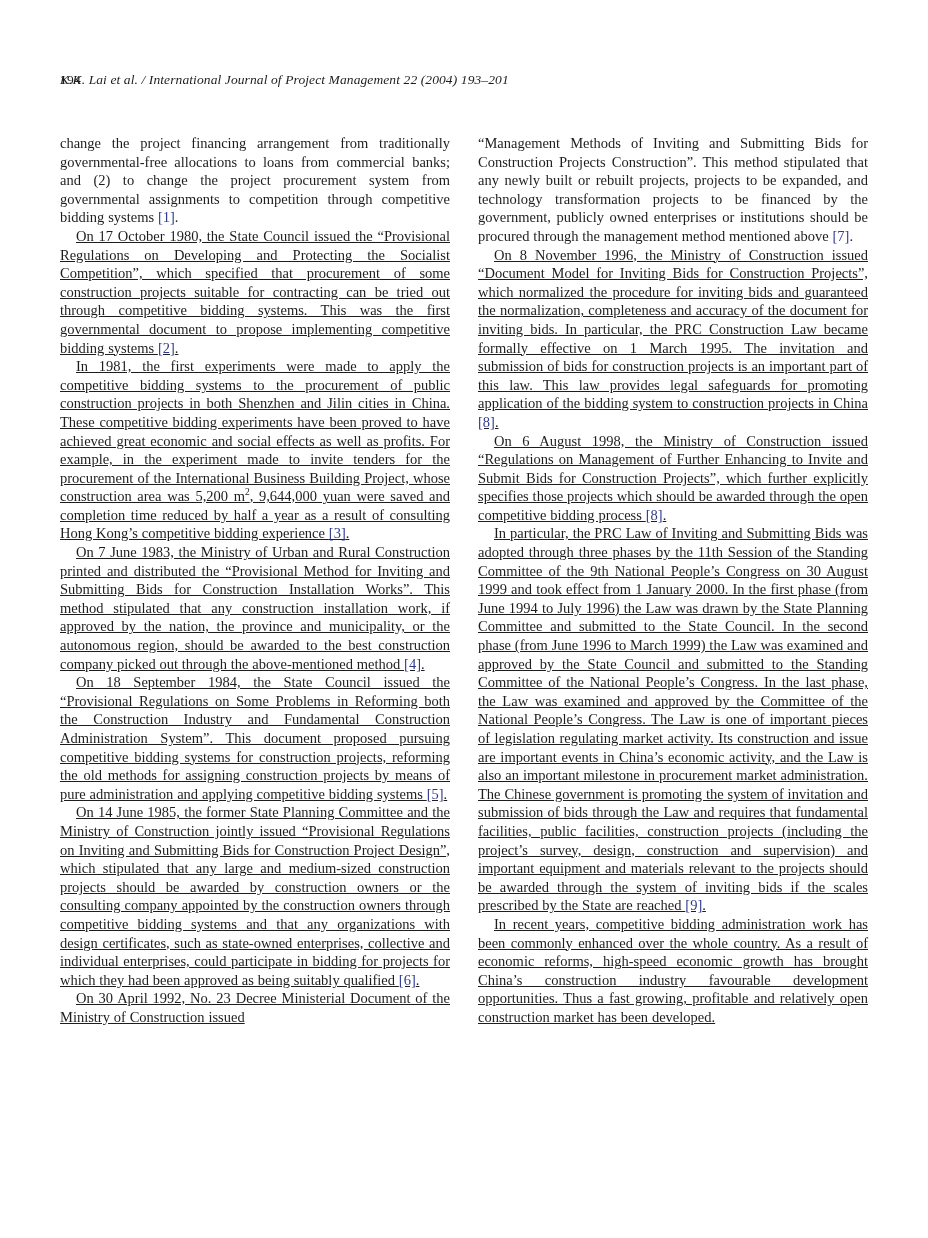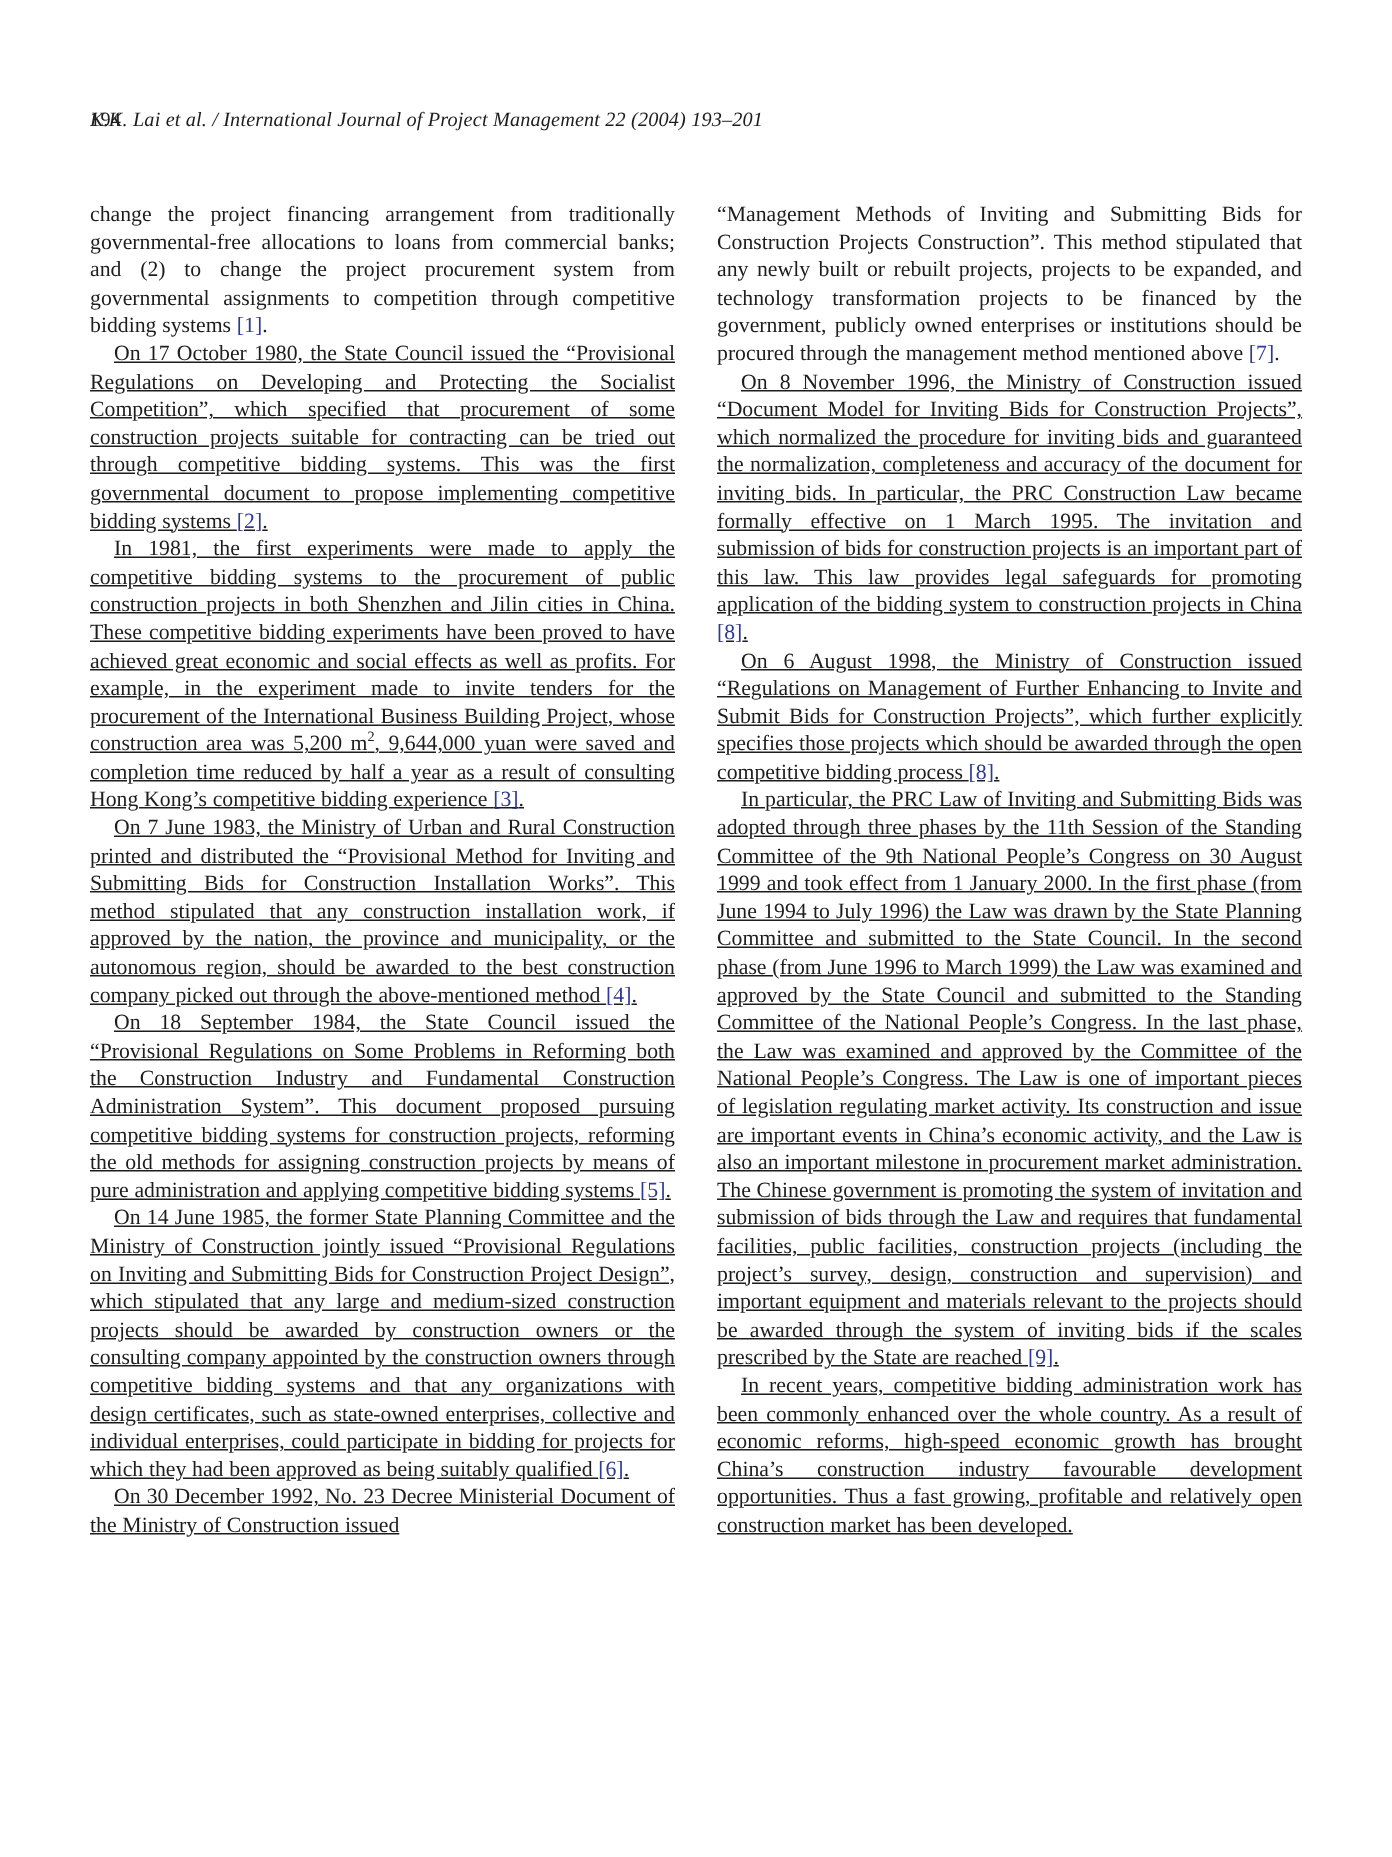--- a/index.html
+++ b/index.html
@@ -58,21 +58,21 @@
   </div>
 
   <div class="content">
     <div class="col">
         <p class="para">change the project financing arrangement from traditionally governmental-free allocations to loans from commercial banks; and (2) to change the project procurement system from governmental assignments to competition through competitive bidding systems <span class="cite">[1]</span>.</p>
         <p class="para indent">On 17 October 1980, the State Council issued the “Provisional Regulations on Developing and Protecting the Socialist Competition”, which specified that procurement of some construction projects suitable for contracting can be tried out through competitive bidding systems. This was the first governmental document to propose implementing competitive bidding systems <span class="cite">[2]</span>.</p>
         <p class="para indent">In 1981, the first experiments were made to apply the competitive bidding systems to the procurement of public construction projects in both Shenzhen and Jilin cities in China. These competitive bidding experiments have been proved to have achieved great economic and social effects as well as profits. For example, in the experiment made to invite tenders for the procurement of the International Business Building Project, whose construction area was 5,200 m<sup class="msup">2</sup>, 9,644,000 yuan were saved and completion time reduced by half a year as a result of consulting Hong Kong’s competitive bidding experience <span class="cite">[3]</span>.</p>
         <p class="para indent">On 7 June 1983, the Ministry of Urban and Rural Construction printed and distributed the “Provisional Method for Inviting and Submitting Bids for Construction Installation Works”. This method stipulated that any construction installation work, if approved by the nation, the province and municipality, or the autonomous region, should be awarded to the best construction company picked out through the above-mentioned method <span class="cite">[4]</span>.</p>
         <p class="para indent">On 18 September 1984, the State Council issued the “Provisional Regulations on Some Problems in Reforming both the Construction Industry and Fundamental Construction Administration System”. This document proposed pursuing competitive bidding systems for construction projects, reforming the old methods for assigning construction projects by means of pure administration and applying competitive bidding systems <span class="cite">[5]</span>.</p>
         <p class="para indent">On 14 June 1985, the former State Planning Committee and the Ministry of Construction jointly issued “Provisional Regulations on Inviting and Submitting Bids for Construction Project Design”, which stipulated that any large and medium-sized construction projects should be awarded by construction owners or the consulting company appointed by the construction owners through competitive bidding systems and that any organizations with design certificates, such as state-owned enterprises, collective and individual enterprises, could participate in bidding for projects for which they had been approved as being suitably qualified <span class="cite">[6]</span>.</p>
-        <p class="para indent">On 30 December 1992, No. 23 Decree Ministerial Document of the Ministry of Construction issued</p>
+        <p class="para indent">On 30 April 1992, No. 23 Decree Ministerial Document of the Ministry of Construction issued</p>
       </div>
     <div class="col">
         <p class="para">“Management Methods of Inviting and Submitting Bids for Construction Projects Construction”. This method stipulated that any newly built or rebuilt projects, projects to be expanded, and technology transformation projects to be financed by the government, publicly owned enterprises or institutions should be procured through the management method mentioned above <span class="cite">[7]</span>.</p>
         <p class="para indent">On 8 November 1996, the Ministry of Construction issued “Document Model for Inviting Bids for Construction Projects”, which normalized the procedure for inviting bids and guaranteed the normalization, completeness and accuracy of the document for inviting bids. In particular, the PRC Construction Law became formally effective on 1 March 1995. The invitation and submission of bids for construction projects is an important part of this law. This law provides legal safeguards for promoting application of the bidding system to construction projects in China <span class="cite">[8]</span>.</p>
         <p class="para indent">On 6 August 1998, the Ministry of Construction issued “Regulations on Management of Further Enhancing to Invite and Submit Bids for Construction Projects”, which further explicitly specifies those projects which should be awarded through the open competitive bidding process <span class="cite">[8]</span>.</p>
         <p class="para indent">In particular, the PRC Law of Inviting and Submitting Bids was adopted through three phases by the 11th Session of the Standing Committee of the 9th National People’s Congress on 30 August 1999 and took effect from 1 January 2000. In the first phase (from June 1994 to July 1996) the Law was drawn by the State Planning Committee and submitted to the State Council. In the second phase (from June 1996 to March 1999) the Law was examined and approved by the State Council and submitted to the Standing Committee of the National People’s Congress. In the last phase, the Law was examined and approved by the Committee of the National People’s Congress. The Law is one of important pieces of legislation regulating market activity. Its construction and issue are important events in China’s economic activity, and the Law is also an important milestone in procurement market administration. The Chinese government is promoting the system of invitation and submission of bids through the Law and requires that fundamental facilities, public facilities, construction projects (including the project’s survey, design, construction and supervision) and important equipment and materials relevant to the projects should be awarded through the system of inviting bids if the scales prescribed by the State are reached <span class="cite">[9]</span>.</p>
         <p class="para indent">In recent years, competitive bidding administration work has been commonly enhanced over the whole country. As a result of economic reforms, high-speed economic growth has brought China’s construction industry favourable development opportunities. Thus a fast growing, profitable and relatively open construction market has been developed.</p>
       </div>
   </div>
 

